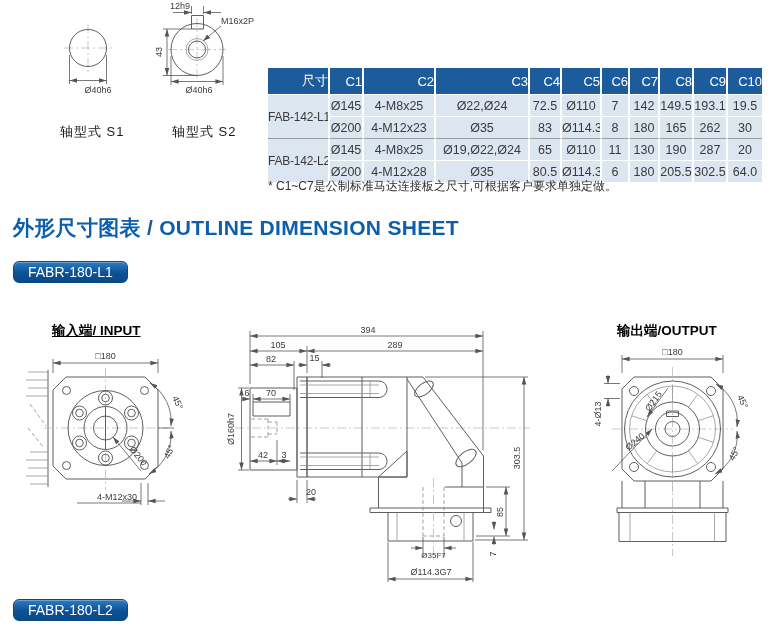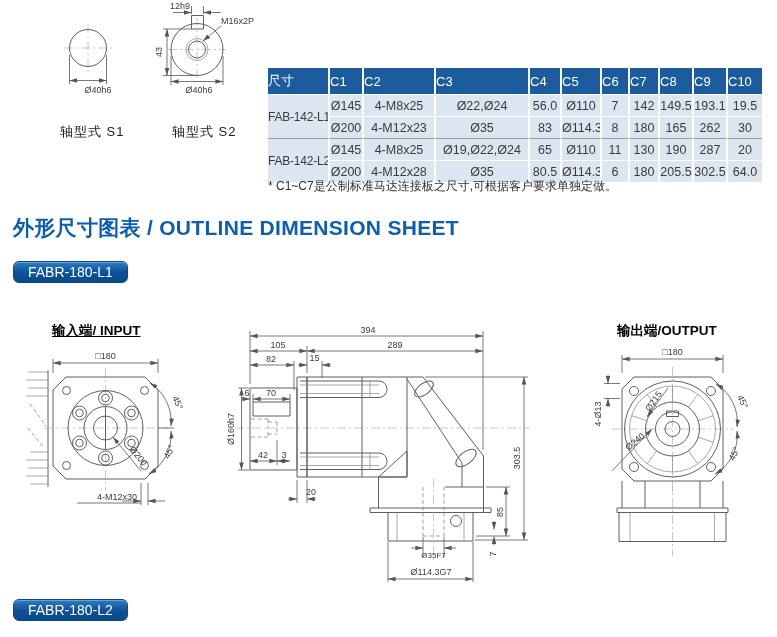--- a/index.html
+++ b/index.html
@@ -7,21 +7,21 @@
     width:777px;height:637px;position:relative;background:#ffffff;
     font-family:"Liberation Sans", sans-serif;overflow:hidden;
   }
   
   table.spec{
     position:absolute;left:268px;top:68px;width:494px;
     border-collapse:separate;border-spacing:0;table-layout:fixed;
   }
   table.spec th{
     background:#1c5b9c;color:#fff;font-weight:normal;font-size:13px;
-    height:26px;padding:0;text-align:left;border-right:2px solid #fff;
+    height:26px;padding:0;text-align:right;border-right:2px solid #fff;
   }
   table.spec th:last-child{border-right:none;}
   table.spec td{
     background:#dce6f1;color:#3a3a3a;font-size:12.5px;height:21px;padding:0;
     text-align:center;border-right:2px solid #fff;border-top:1px solid #fff;
     white-space:nowrap;overflow:hidden;
   }
   table.spec td:last-child{border-right:none;}
   table.spec td.model{font-size:12px;letter-spacing:-0.2px;}
   table.spec tr.sep td{border-top:1.5px solid #9b9b9b;}
@@ -123,21 +123,21 @@
       <th>C9</th>
       <th>C10</th>
     </tr>
   </thead>
   <tbody>
     <tr>
       <td class="model" rowspan="2">FAB-142-L1</td>
       <td>Ø145</td>
       <td>4-M8x25</td>
       <td>Ø22,Ø24</td>
-      <td>56.0</td>
+      <td>72.5</td>
       <td>Ø110</td>
       <td>7</td>
       <td>142</td>
       <td>149.5</td>
       <td>193.1</td>
       <td>19.5</td>
     </tr>
     <tr>
       <td>Ø200</td>
       <td>4-M12x23</td>

